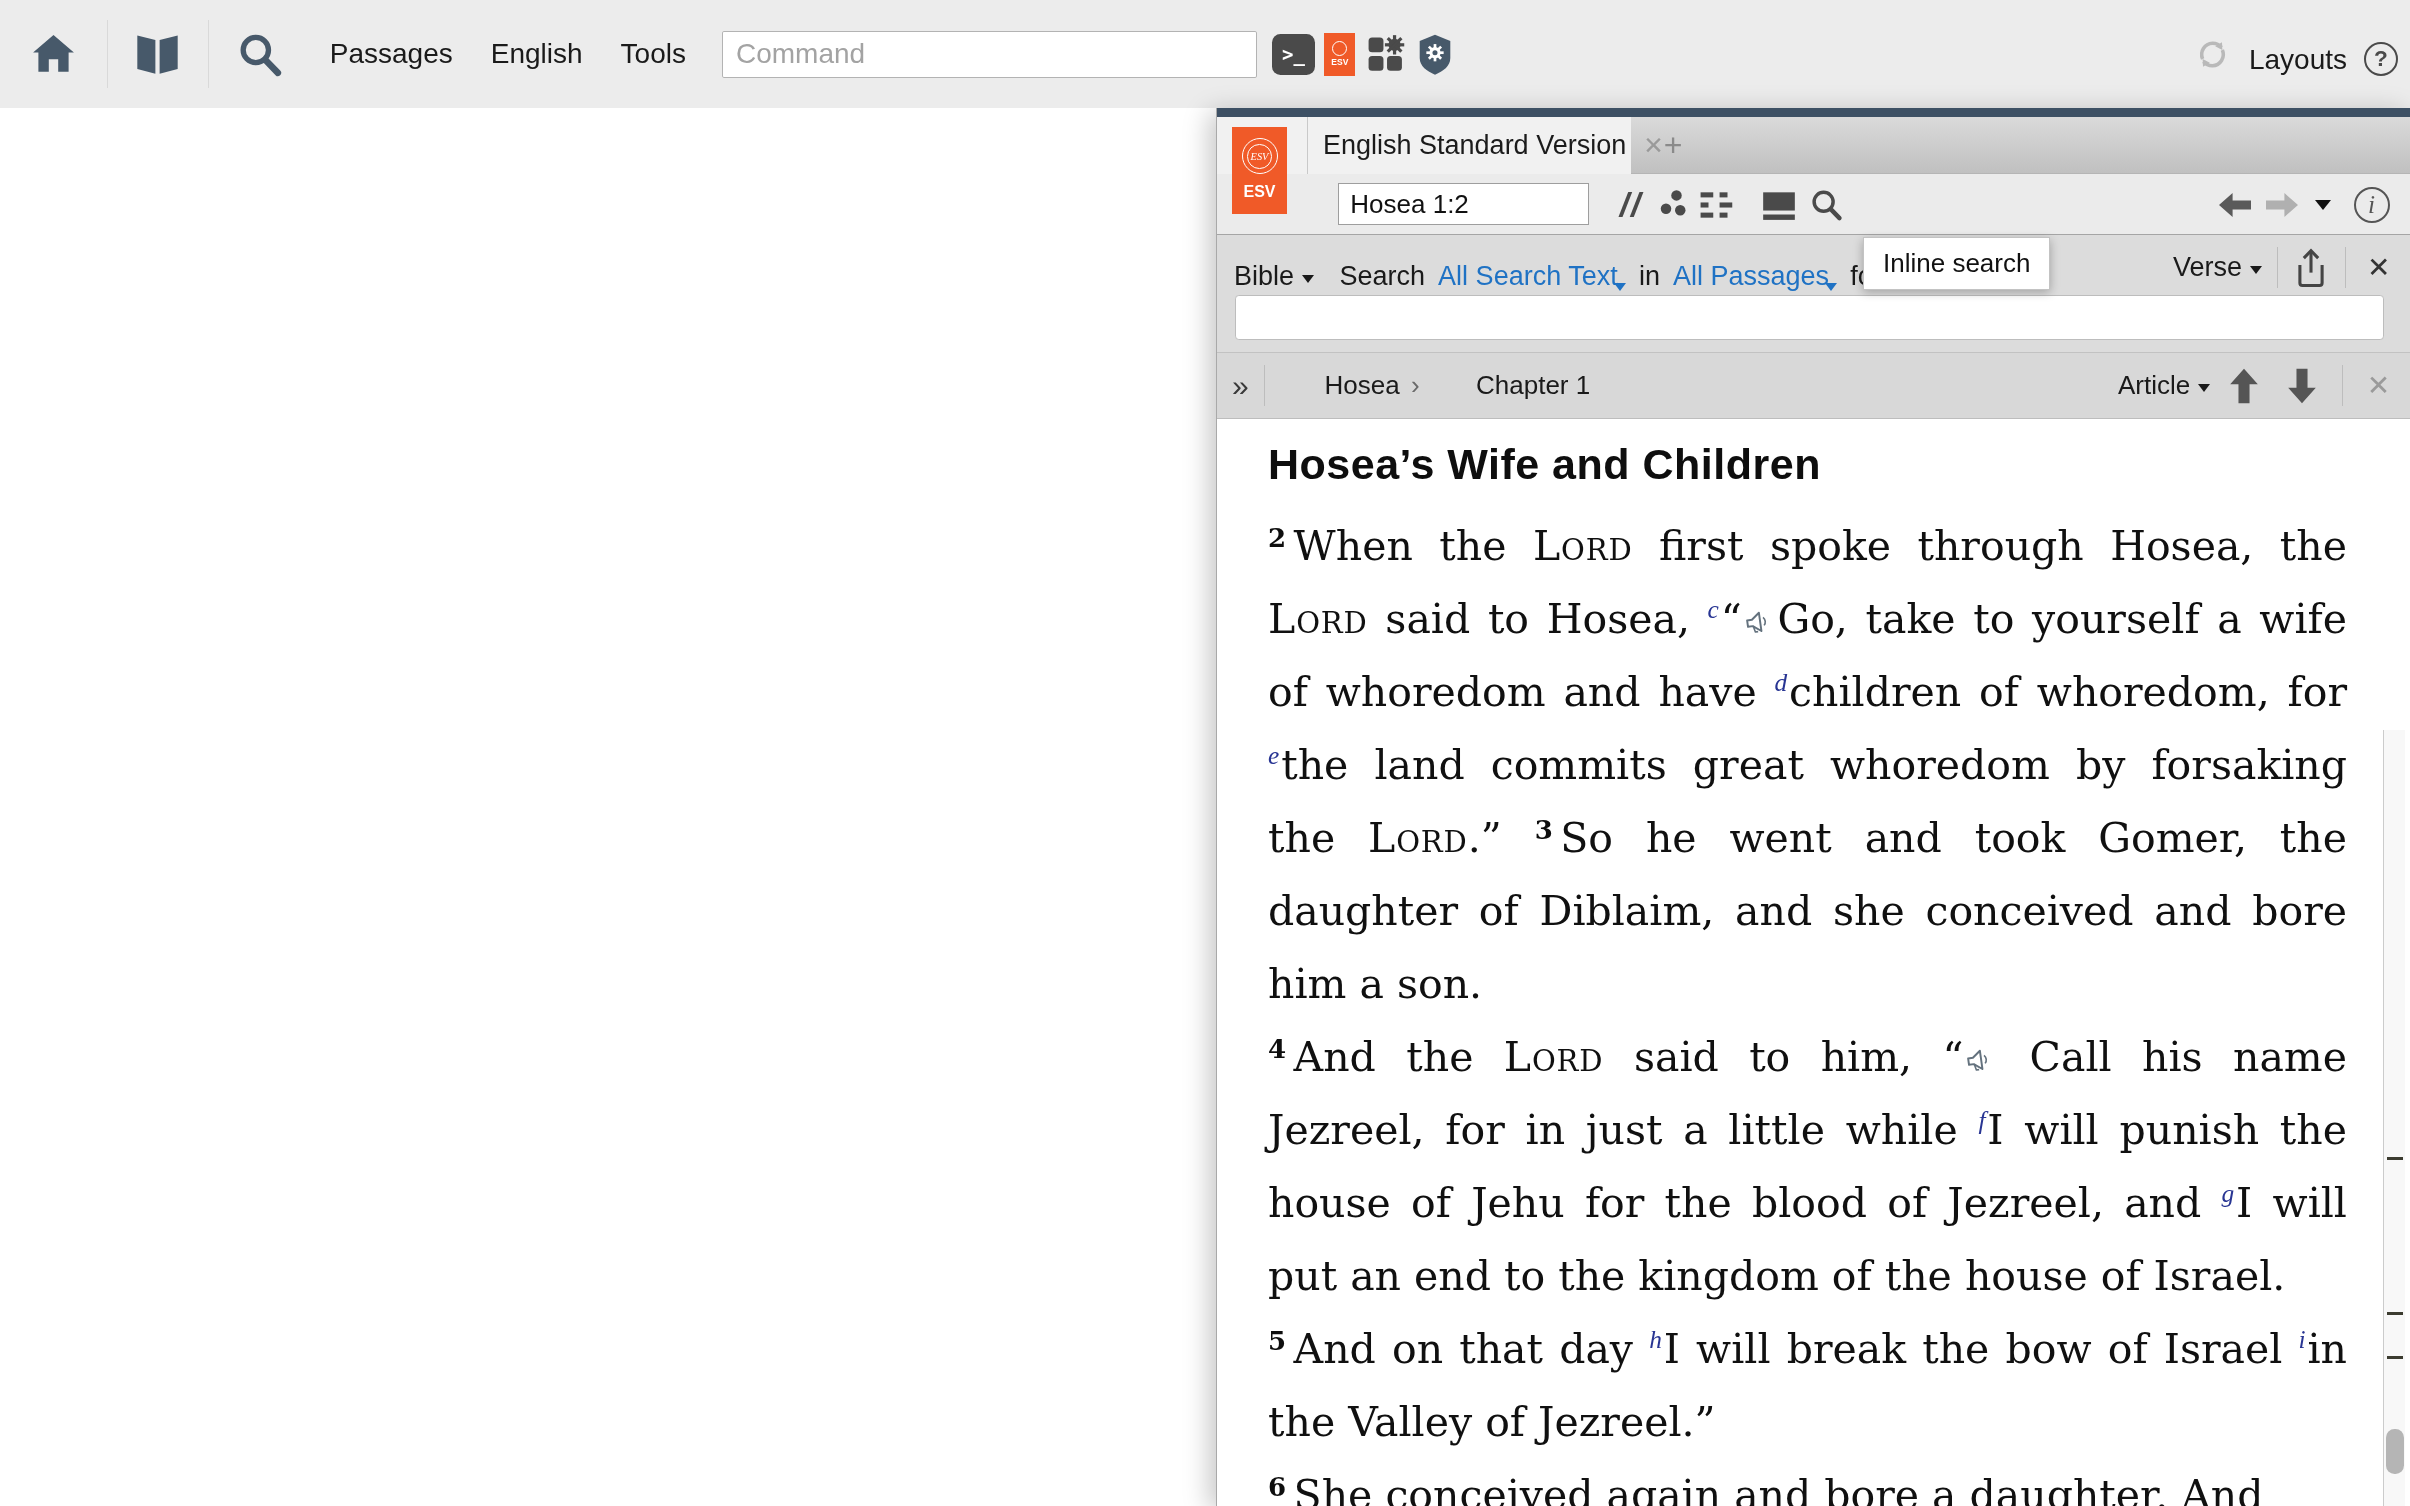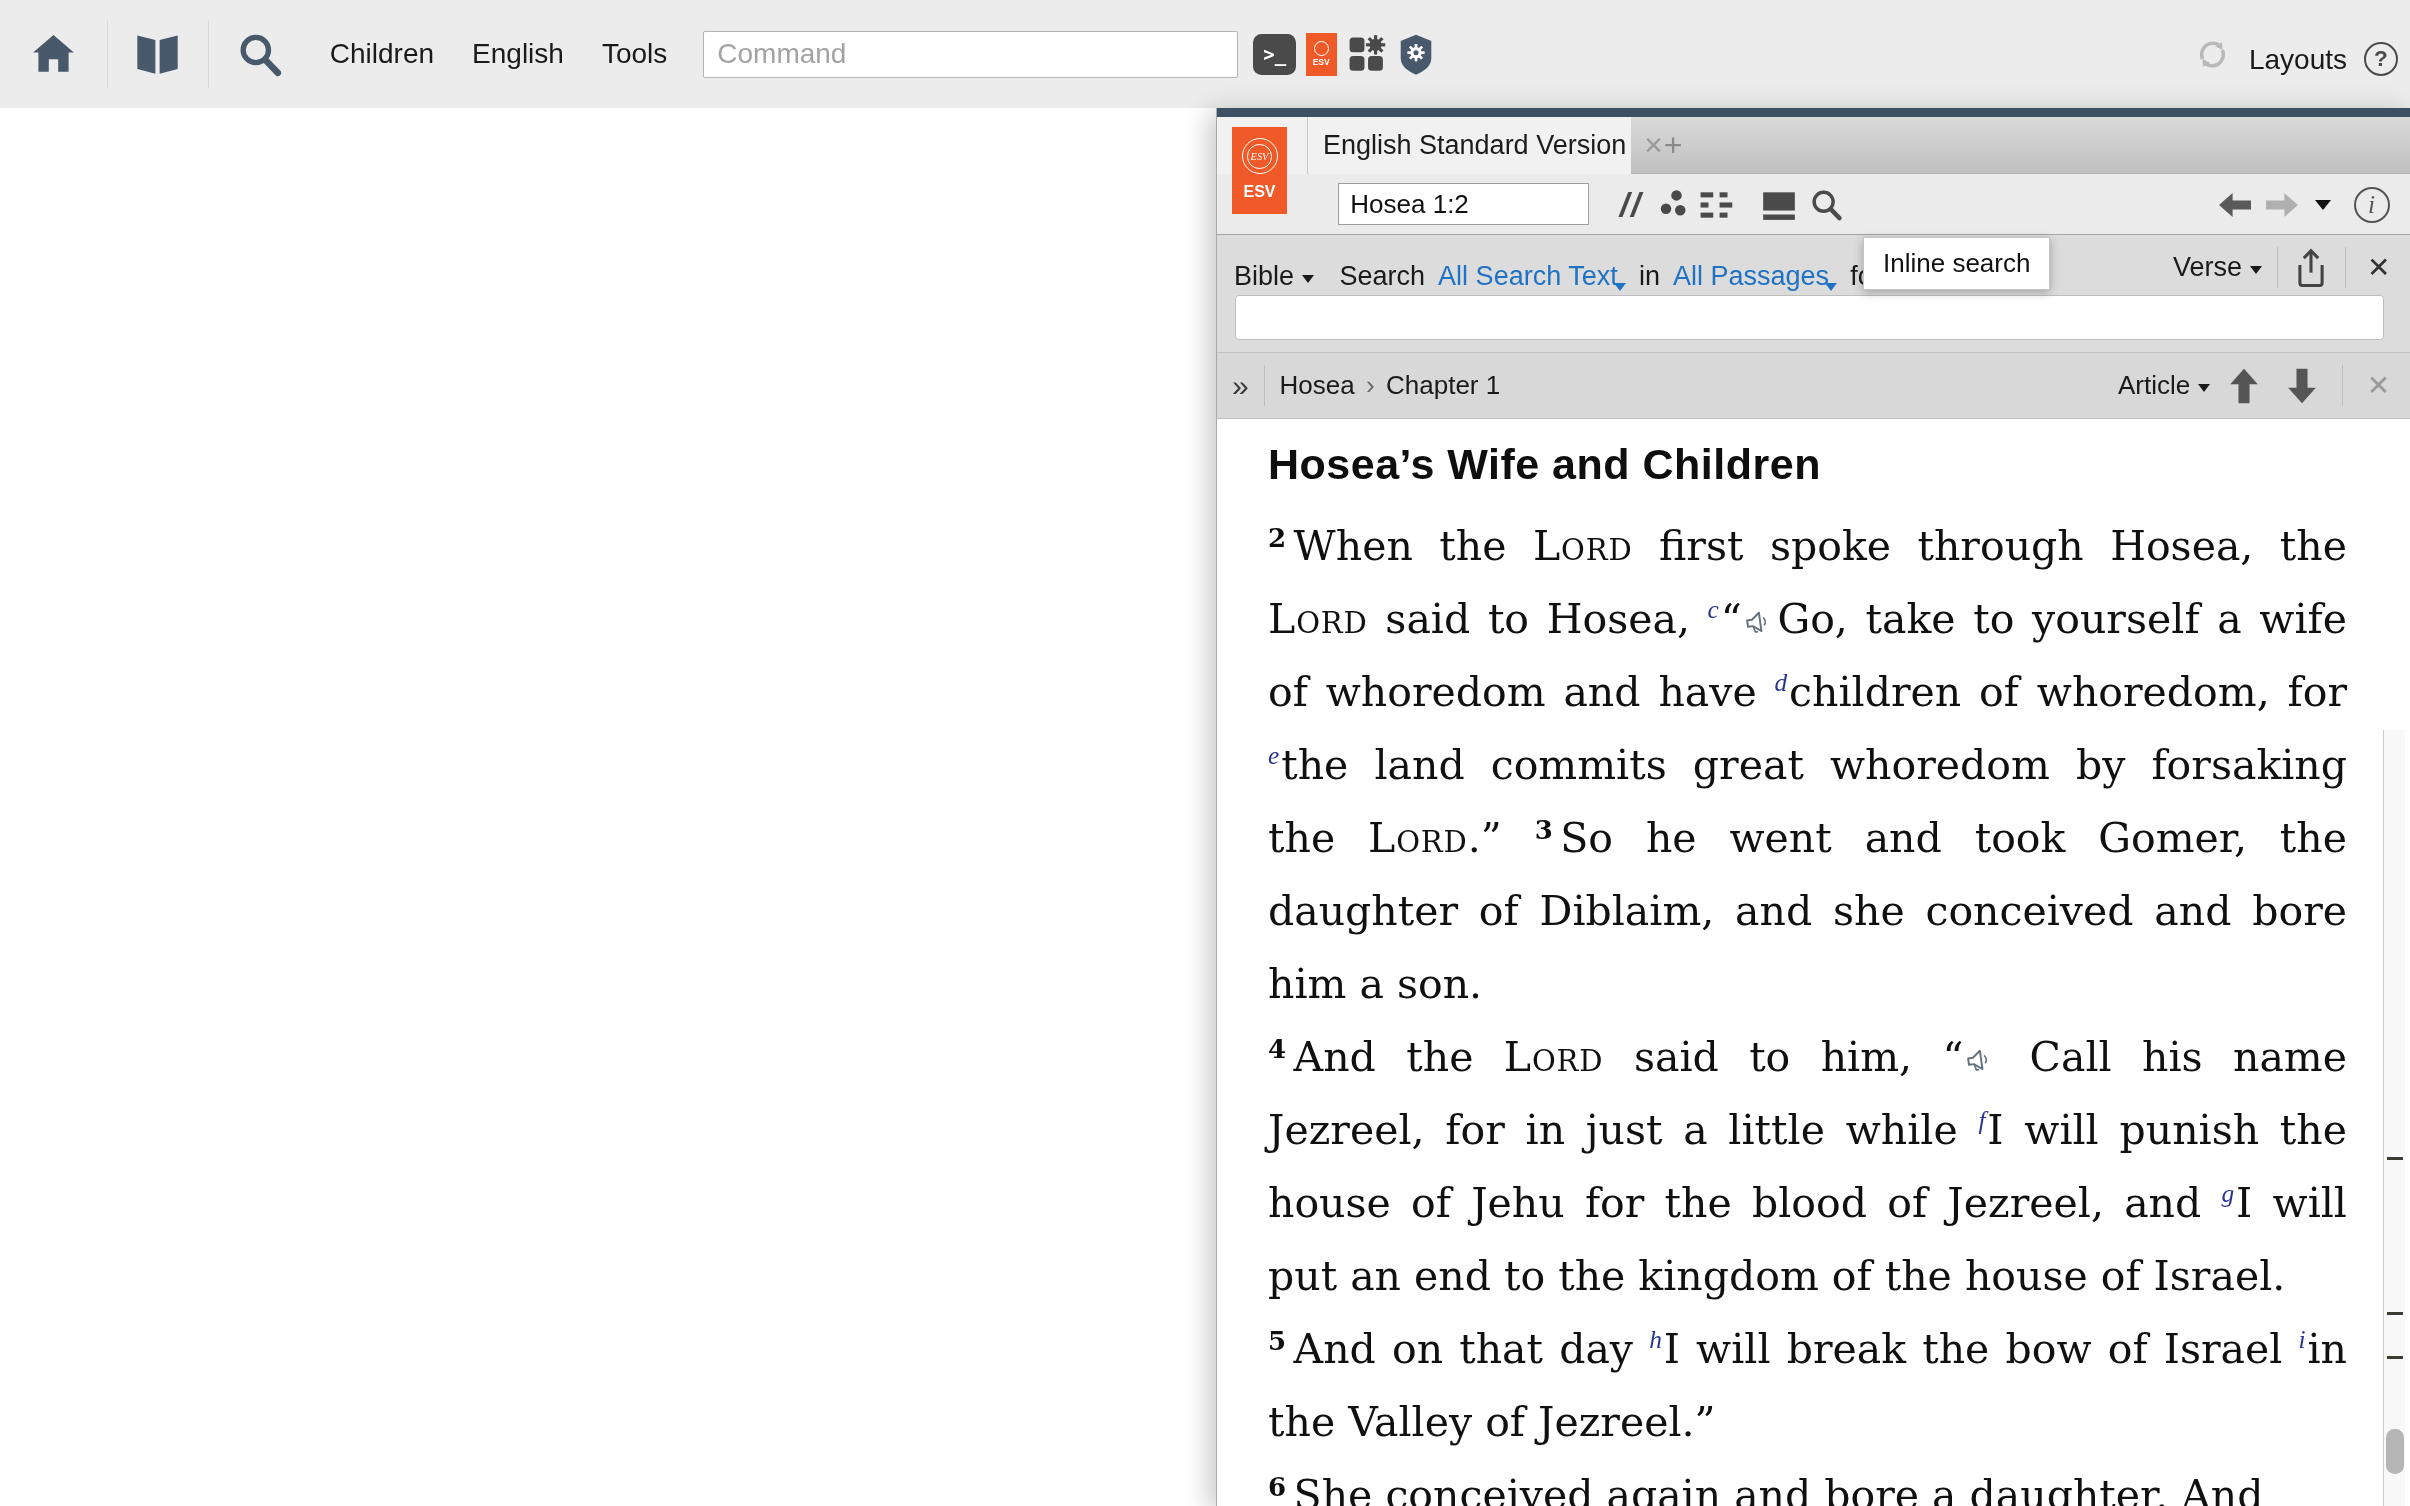--- a/index.html
+++ b/index.html
@@ -72,21 +72,21 @@
   .search-right { position:absolute; right:15px; top:11.3px; height:43px; display:flex; align-items:center;justify-content:flex-end; }
   .v-sep { width:0.9px; height:41px; background:#bdbdbd; margin:0 15px; }
   .verse-label { font-size:27px; color:#1a1a1a; cursor:pointer; }
   .close-x { font-size:28px; color:#333; cursor:pointer; padding:0 5.6px; }
   .search-input { position:absolute; left:18px; top:60px; width:1149px; height:45px; border:0.9px solid #bdbdbd; border-radius:3.8px; background:#fff; outline:none; font-size:26px; padding:0 13px; font-family:"Liberation Sans", sans-serif; }
 
   
   .navrow { position:absolute; left:0; top:245px; width:100%; height:66px; background:#d8d8d8; border-bottom:0.9px solid #bdbdbd; display:flex; align-items:center; }
   .nav-expand { font-size:30px; color:#3a3a3a; margin-left:15px; cursor:pointer; }
   .nav-sep { width:0.9px; height:41px; background:#bdbdbd; margin:0 15px; }
-  .crumb { font-size:26px; color:#1a1a1a; cursor:pointer; }
+  .crumb { font-size:26px; color:#1a1a1a; cursor:pointer;margin-left:45px; }
   .crumb-sep { font-size:26px; color:#6a6a6a; margin:0 11.3px; }
   .nav-right { margin-left:auto; display:flex; align-items:center; padding-right:11.3px; }
   .article-label { font-size:26px; color:#1a1a1a; cursor:pointer; }
   .nav-arrow { width:49px; height:45px; display:flex; align-items:center; justify-content:center; cursor:pointer; margin-left:9.4px; }
   .nav-x { font-size:28px; color:#9a9a9a; cursor:pointer; padding:0 9.4px; }
 
   
   .content { position:absolute; left:0; top:311px; width:100%; height:1088px; background:#ffffff; overflow:hidden; }
   .text-col { position:absolute; left:51px; top:21px; width:1079px; }
   .bible-heading { font-size:43px; font-weight:bold; color:#0e0e0e; letter-spacing:0.5px; margin-bottom:21px; font-family:"Liberation Sans", sans-serif; }
@@ -125,21 +125,21 @@
   </div>
   <div class="tb-sep"></div>
   <div class="tb-icon srch-btn">
     <span>
         <svg width="49" height="49" viewBox="0 0 24 24">
           <circle cx="10.2" cy="9.8" r="6.2" fill="none" stroke="#47596a" stroke-width="2.6"></circle>
           <line x1="14.8" y1="14.6" x2="21" y2="21" stroke="#47596a" stroke-width="3.2" stroke-linecap="round"></line>
         </svg>
       </span>
   </div>
-  <span class="menu-item">Children</span>
+  <span class="menu-item">Passages</span>
   <span class="menu-item">English</span>
   <span class="menu-item">Tools</span>
   <input class="cmd-input" type="text" placeholder="Command" style="">
   <div class="mini-icons">
     <div class="mini-terminal">&gt;_</div>
     <div class="mini-esv">
       <div class="ring"></div>
       <div class="t">ESV</div>
     </div>
     <div>

